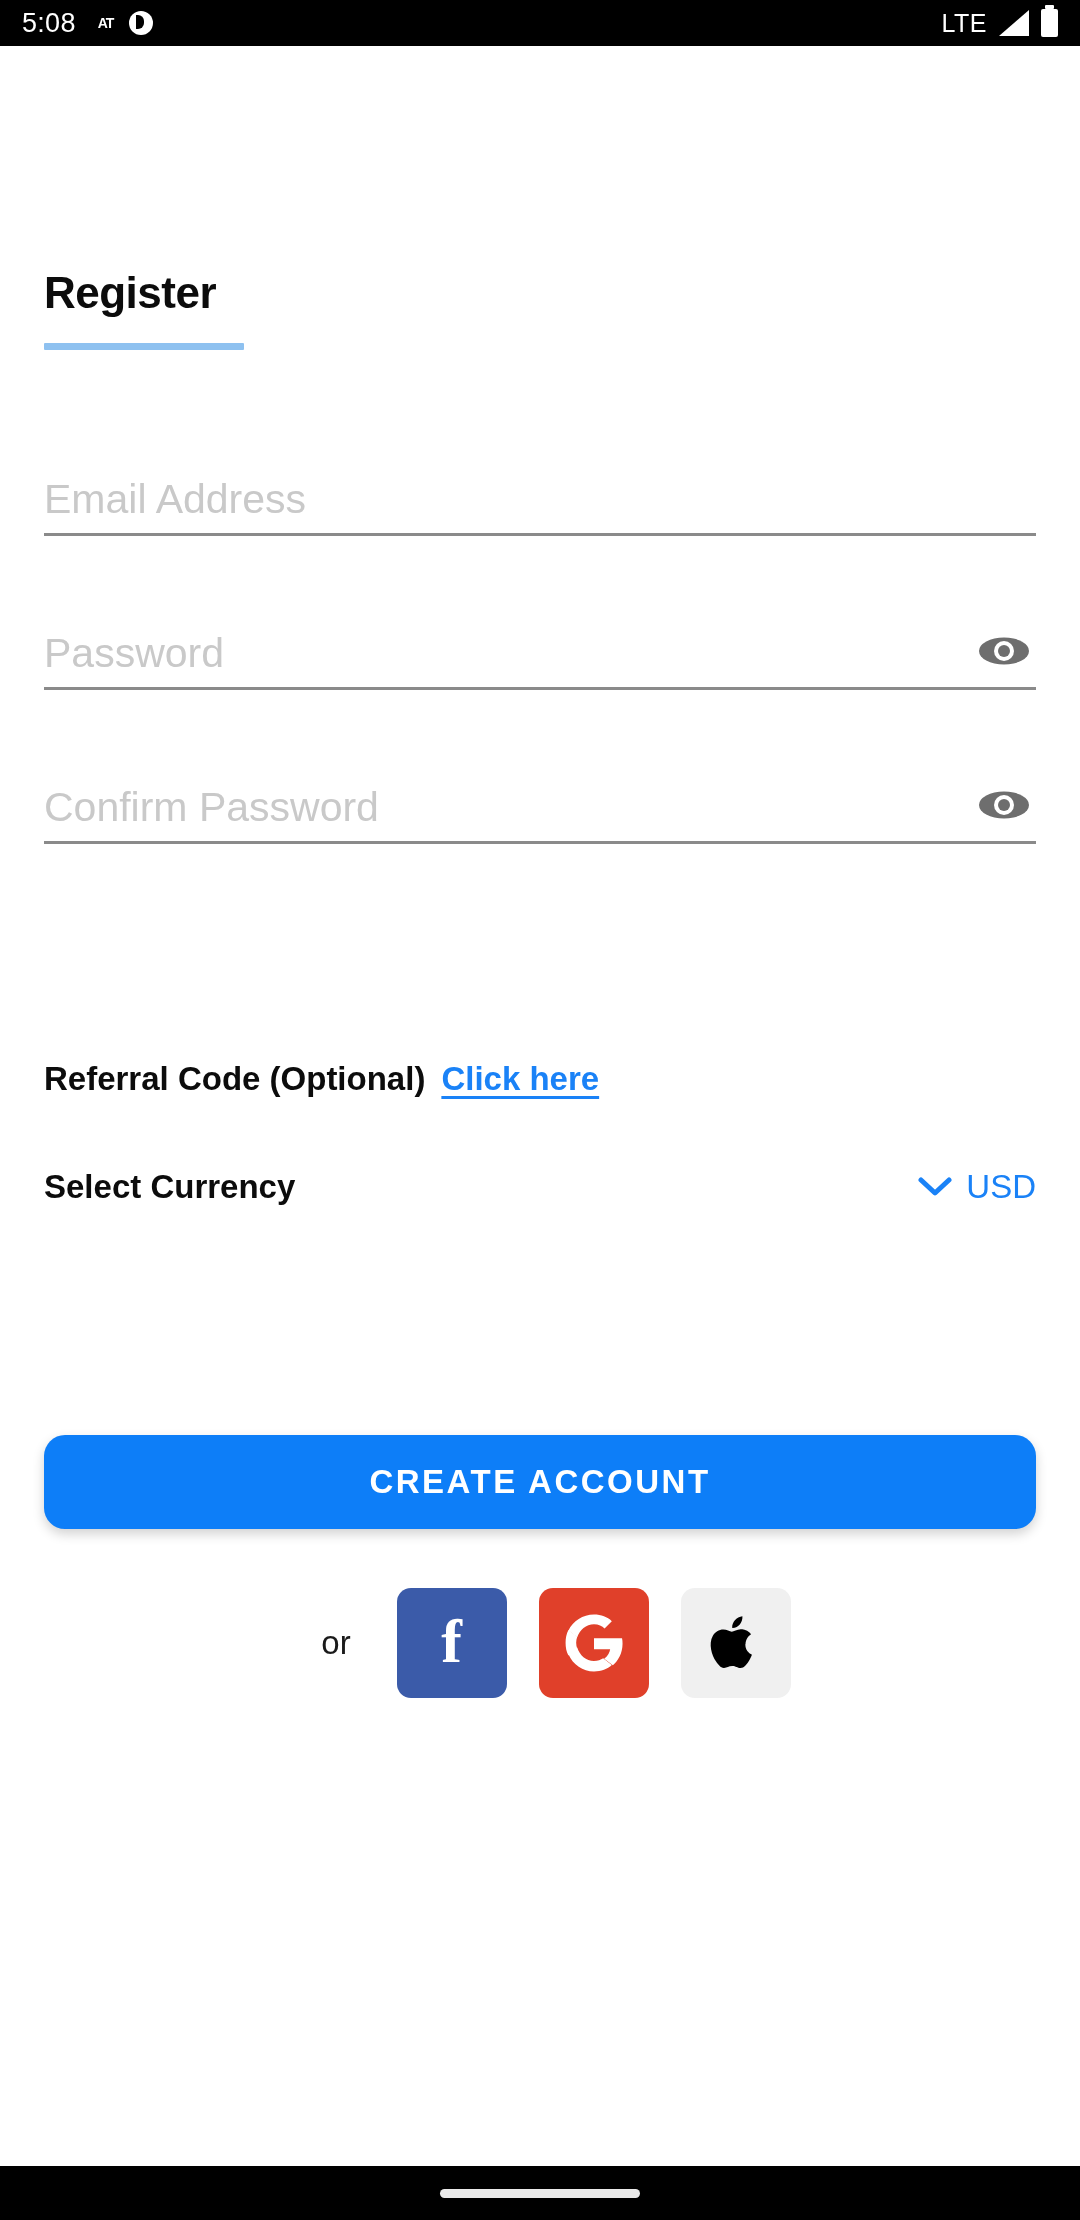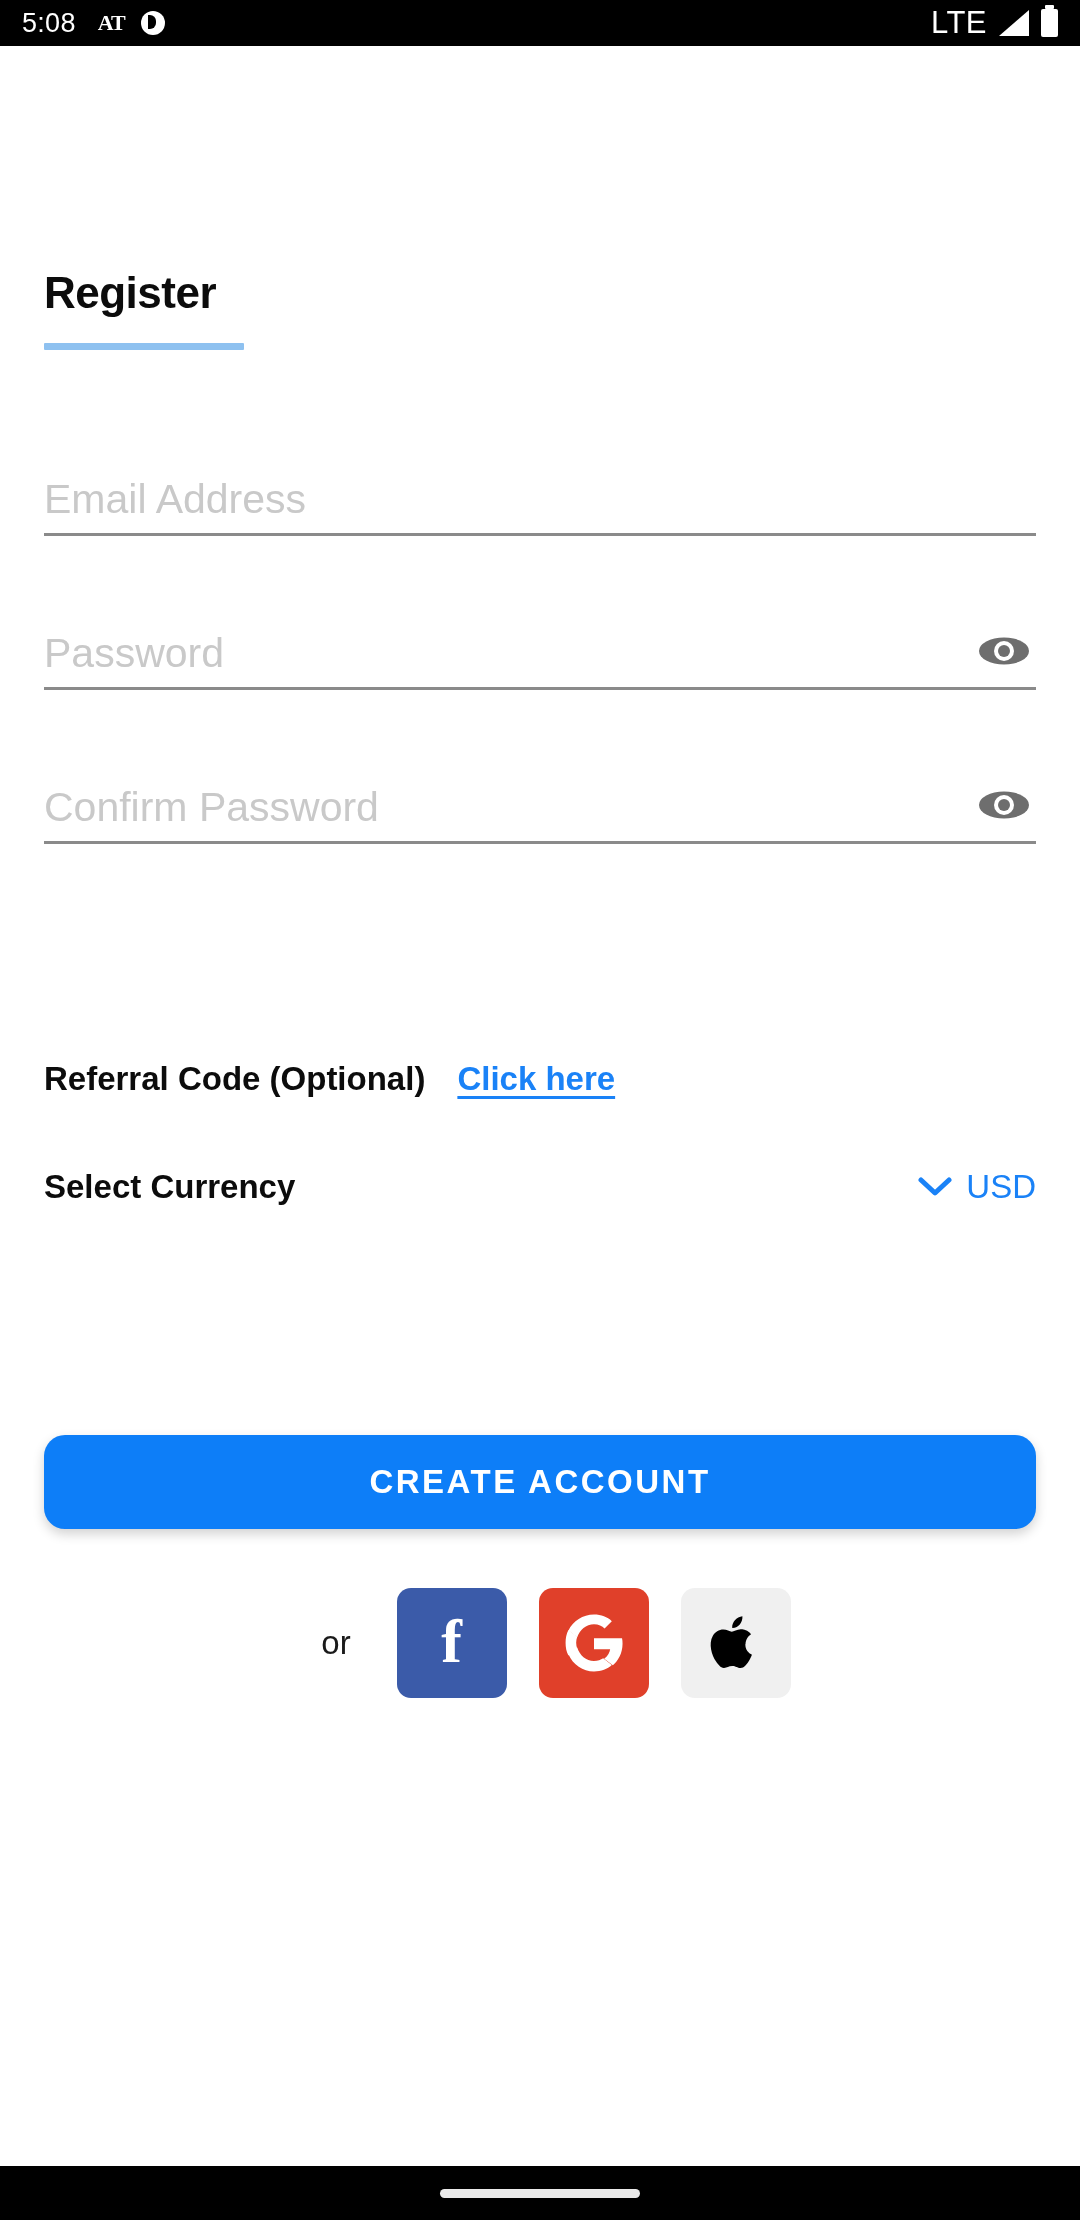--- a/index.html
+++ b/index.html
@@ -13,31 +13,31 @@
 
   
   .statusbar {
     position:absolute; top:0; left:0; width:1080px; height:46px;
     background:#000000; color:#ffffff;
     display:flex; align-items:center;
     padding:16px 22px;
   }
   .sb-time { font-size:27px; font-weight:400; letter-spacing:.3px; }
   .sb-left-icons { display:flex; align-items:center; gap:16px; margin-left:22px; }
-  .sb-appicon { font-size:22px; font-weight:700; letter-spacing:-1px; line-height:1;font-family:Liberation Serif, serif; }
+  .sb-appicon { font-size:14px; font-weight:700; letter-spacing:-1px; line-height:1; }
   .sb-circle {
     width:24px; height:24px; border-radius:50%;
     background:#ffffff; position:relative;
   }
   .sb-circle::after {
     content:""; position:absolute; left:7px; top:4px;
     width:8px; height:14px; background:#000; border-radius:0 6px 6px 0;
   }
   .sb-right { margin-left:auto; display:flex; align-items:center; gap:12px; }
-  .sb-lte { font-size:31px; font-weight:400; letter-spacing:.5px; }
+  .sb-lte { font-size:25px; font-weight:400; letter-spacing:.5px; }
   .sb-signal {
     width:30px; height:26px;
     background:#ffffff;
     clip-path:polygon(100% 0, 100% 100%, 0 100%);
   }
   .sb-batt {
     width:17px; height:28px; background:#ffffff; border-radius:2px; position:relative;
   }
   .sb-batt::before{
     content:""; position:absolute; top:-4px; left:4px;
@@ -86,21 +86,21 @@
   .eye-btn {
     position:absolute; right:4px; bottom:16px;
     width:56px; height:40px;
     display:flex; align-items:center; justify-content:center;
     cursor:pointer; background:none; border:none; padding:0;
   }
 
   
   .referral-row {
     position:absolute; left:44px; top:1060px;
-    display:flex; align-items:baseline; gap:32px;
+    display:flex; align-items:baseline; gap:16px;
   }
   .referral-label { font-size:33px; font-weight:700; color:#0c0c0c; }
   .referral-link {
     font-size:33px; font-weight:700; color:#1a82f7;
     text-decoration:underline; text-underline-offset:6px;
     cursor:pointer;
   }
 
   
   .currency-row {

